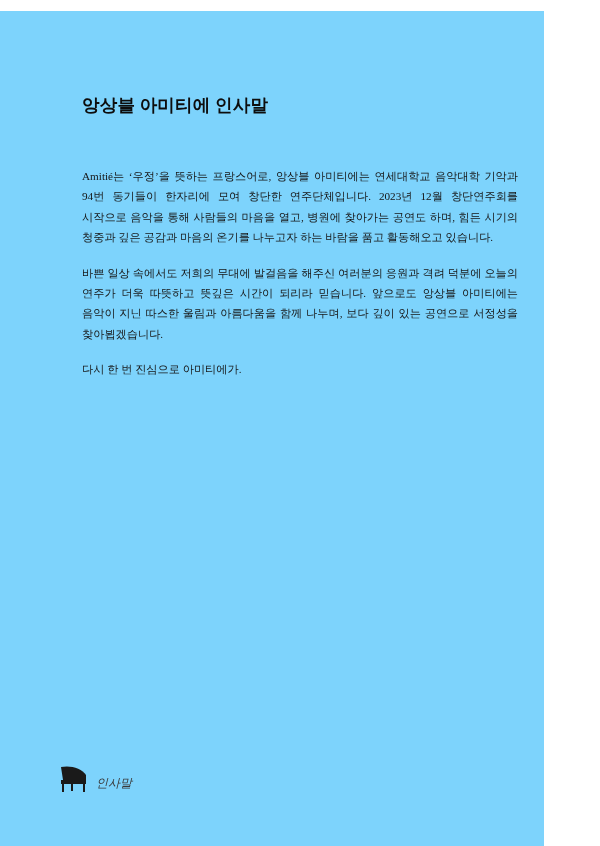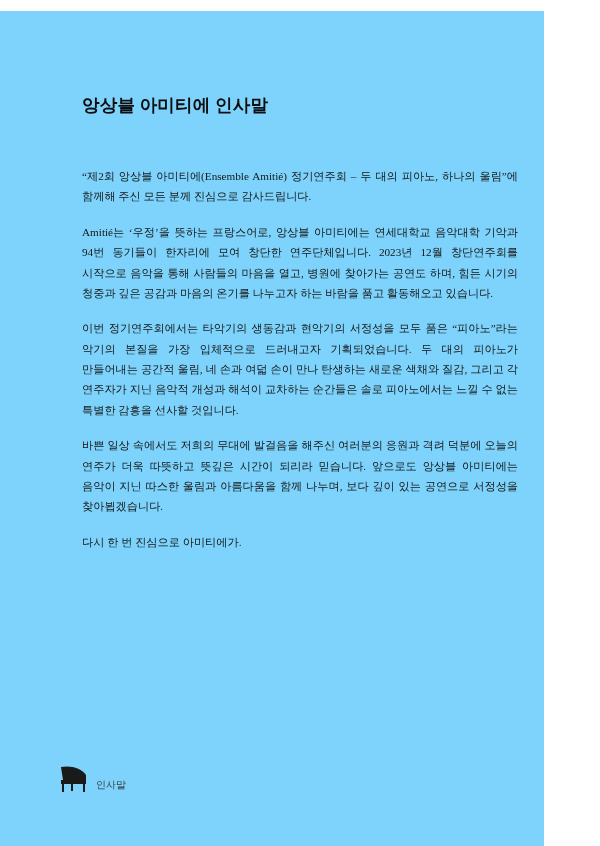--- a/index.html
+++ b/index.html
@@ -59,37 +59,36 @@
     display: flex;
     align-items: flex-end;
     gap: 6px;
   }
   .piano-icon {
     width: 34px;
     height: 30px;
     display: block;
   }
   .footer-label {
-    font-size: 10px;
+    font-size: 12px;
     color: #3a3a3a;
     padding-bottom: 2px;
     font-family: "Liberation Serif", serif;
+    font-style: italic;
   }
 </style>
 </head>
 <body>
 
 <div class="page">
 
   <h1 class="page-title">앙상블 아미티에 인사말</h1>
 
   <div class="body-block">
-    <p class="para">“제2회 앙상블 아미티에(Ensemble Amitié) 정기연주회 – 두 대의 피아노, 하나의 울림”에 함께해 주신 모든 분께 진심으로 감사드립니다.</p>
     <p class="para gap-top">Amitié는 ‘우정’을 뜻하는 프랑스어로, 앙상블 아미티에는 연세대학교 음악대학 기악과 94번 동기들이 한자리에 모여 창단한 연주단체입니다. 2023년 12월 창단연주회를 시작으로 음악을 통해 사람들의 마음을 열고, 병원에 찾아가는 공연도 하며, 힘든 시기의 청중과 깊은 공감과 마음의 온기를 나누고자 하는 바람을 품고 활동해오고 있습니다.</p>
-    <p class="para gap-top">이번 정기연주회에서는 타악기의 생동감과 현악기의 서정성을 모두 품은 “피아노”라는 악기의 본질을 가장 입체적으로 드러내고자 기획되었습니다. 두 대의 피아노가 만들어내는 공간적 울림, 네 손과 여덟 손이 만나 탄생하는 새로운 색채와 질감, 그리고 각 연주자가 지닌 음악적 개성과 해석이 교차하는 순간들은 솔로 피아노에서는 느낄 수 없는 특별한 감흥을 선사할 것입니다.</p>
     <p class="para gap-top">바쁜 일상 속에서도 저희의 무대에 발걸음을 해주신 여러분의 응원과 격려 덕분에 오늘의 연주가 더욱 따뜻하고 뜻깊은 시간이 되리라 믿습니다. 앞으로도 앙상블 아미티에는 음악이 지닌 따스한 울림과 아름다움을 함께 나누며, 보다 깊이 있는 공연으로 서정성을 찾아뵙겠습니다.</p>
     <p class="para gap-top last">다시 한 번 진심으로 아미티에가.</p>
   </div>
 
   <div class="footer">
     <span class="piano-icon-wrap">
       <svg class="piano-icon" viewBox="0 0 34 30" xmlns="http://www.w3.org/2000/svg" aria-hidden="true">
         <path d="M5 3 C14 1, 26 4, 30 11 L30 16 L7 16 L5 3 Z" fill="#1a1a1a"></path>
         <rect x="5" y="16" width="25" height="4" fill="#1a1a1a"></rect>
         <rect x="6" y="20" width="2" height="8" fill="#1a1a1a"></rect>

